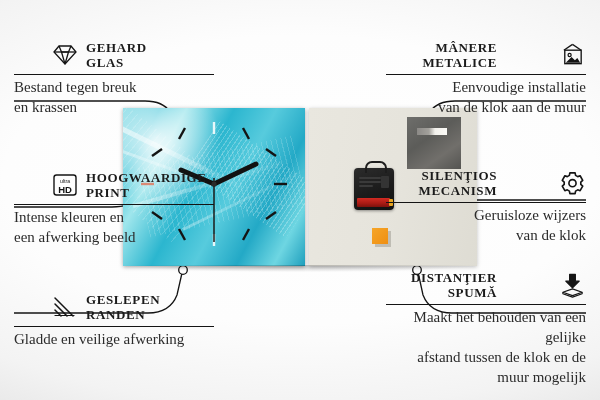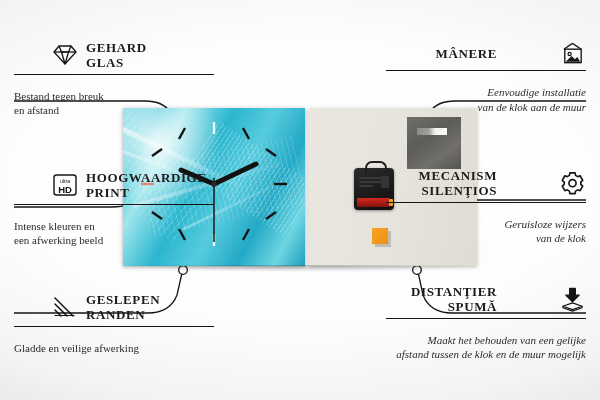--- a/index.html
+++ b/index.html
@@ -23,32 +23,32 @@
   .feat-title{
     font-family:"Liberation Serif", serif;
     font-size:13px;font-weight:bold;letter-spacing:.6px;
     color:#1b1b1b;line-height:1.18;text-transform:uppercase;
   }
   .feature.left .feat-title{text-align:left;}
   .feature.right .feat-title{text-align:right;}
   .rule{height:1px;background:#141414;margin-top:3px;}
   .feat-desc{
     font-family:"Liberation Serif", serif;
-    font-size:11px;color:#2b2b2b;line-height:1.34;margin-top:14px;
-  }
-  .feature.right .feat-desc{text-align:right;font-style:italic;}
+    font-size:15px;color:#2b2b2b;line-height:1.34;margin-top:2px;
+  }
+  .feature.right .feat-desc{text-align:right;}
 
   
   #feature-gehard-glas{left:14px;top:40px;}
   #feature-hoogwaardige-print{left:14px;top:170px;}
   #feature-geslepen-randen{left:14px;top:292px;}
   
   #feature-manere-metalice{left:386px;top:40px;width:200px;}
   #feature-mecanism-silentios{left:386px;top:168px;width:200px;}
-  #feature-distantier-spuma{left:386px;top:284px;width:200px;}
+  #feature-distantier-spuma{left:386px;top:270px;width:200px;}
 
   
   #connectors{position:absolute;left:0;top:0;width:600px;height:400px;pointer-events:none;}
 
   
   #product{position:absolute;left:123px;top:108px;width:354px;height:158px;}
 
   #clock-front{
     position:absolute;left:0;top:0;width:182px;height:158px;
     background:
@@ -199,21 +199,21 @@
         </svg>
       </span>
       <div class="feat-title">
         <div>GEHARD</div>
         <div>GLAS</div>
       </div>
     </div>
     <div class="rule"></div>
     <div class="feat-desc">
       <div>Bestand tegen breuk</div>
-      <div>en afstand</div>
+      <div>en krassen</div>
     </div>
   </div>
 
   <div class="feature left" id="feature-hoogwaardige-print">
     <div class="feat-head">
       <span class="icon-box">
         <svg width="26" height="24" viewBox="0 0 26 24">
           <rect x="2" y="2" width="22" height="20" rx="2.5" fill="none" stroke="#141414" stroke-width="1.4"></rect>
           <text x="13" y="10" font-family="Liberation Sans, sans-serif" font-size="5.2" text-anchor="middle" fill="#141414">ultra</text>
           <text x="13" y="19.5" font-family="Liberation Sans, sans-serif" font-size="9.5" font-weight="bold" text-anchor="middle" fill="#141414">HD</text>
@@ -258,40 +258,41 @@
         <svg width="28" height="26" viewBox="0 0 28 26" fill="none" stroke="#141414" stroke-width="1.3">
           <path d="M14 2 L5 8"></path>
             <path d="M14 2 L23 8"></path>
           <rect x="6" y="8" width="17" height="14" stroke-width="1.4"></rect>
           <circle cx="11" cy="13" r="1.6"></circle>
           <path d="M7 21 L13 15 L16.5 18.5 L19 16 L22 21 Z" fill="#141414" stroke="none"></path>
         </svg>
       </span>
       <div class="feat-title">
         <div>MÂNERE</div>
+        <div>METALICE</div>
       </div>
     </div>
     <div class="rule"></div>
     <div class="feat-desc">
       <div>Eenvoudige installatie</div>
       <div>van de klok aan de muur</div>
     </div>
   </div>
 
   <div class="feature right" id="feature-mecanism-silentios">
     <div class="feat-head right">
       <span class="icon-box">
         <svg width="28" height="26" viewBox="0 0 28 26" fill="none" stroke="#141414" stroke-width="1.7" stroke-linejoin="round">
           <path d="M11.3 2.5 h5.4 l.5 2.6 2.2 1.3 2.5-.9 2.7 4.7 -2 1.8 0 2.5 2 1.8 -2.7 4.7 -2.5-.9 -2.2 1.3 -.5 2.6 h-5.4 l-.5-2.6 -2.2-1.3 -2.5.9 -2.7-4.7 2-1.8 0-2.5 -2-1.8 2.7-4.7 2.5.9 2.2-1.3 Z"></path>
           <circle cx="14" cy="13.2" r="3.7"></circle>
         </svg>
       </span>
       <div class="feat-title">
+        <div>SILENŢIOS</div>
         <div>MECANISM</div>
-        <div>SILENŢIOS</div>
       </div>
     </div>
     <div class="rule"></div>
     <div class="feat-desc">
       <div>Geruisloze wijzers</div>
       <div>van de klok</div>
     </div>
   </div>
 
   <div class="feature right" id="feature-distantier-spuma">

